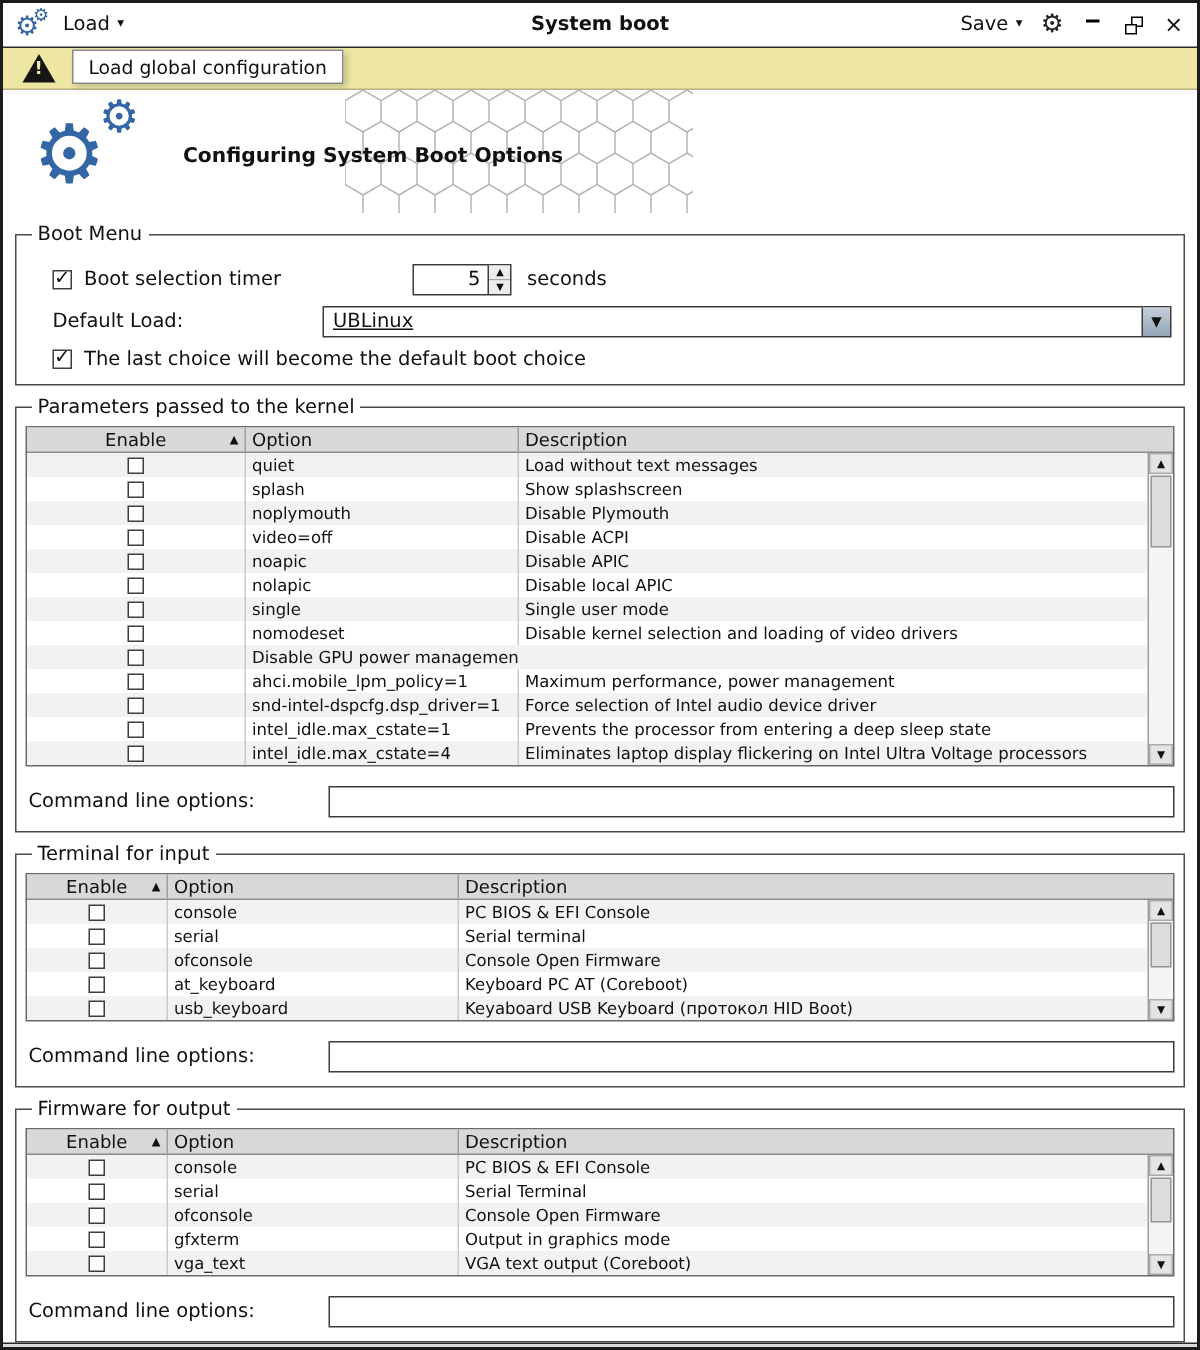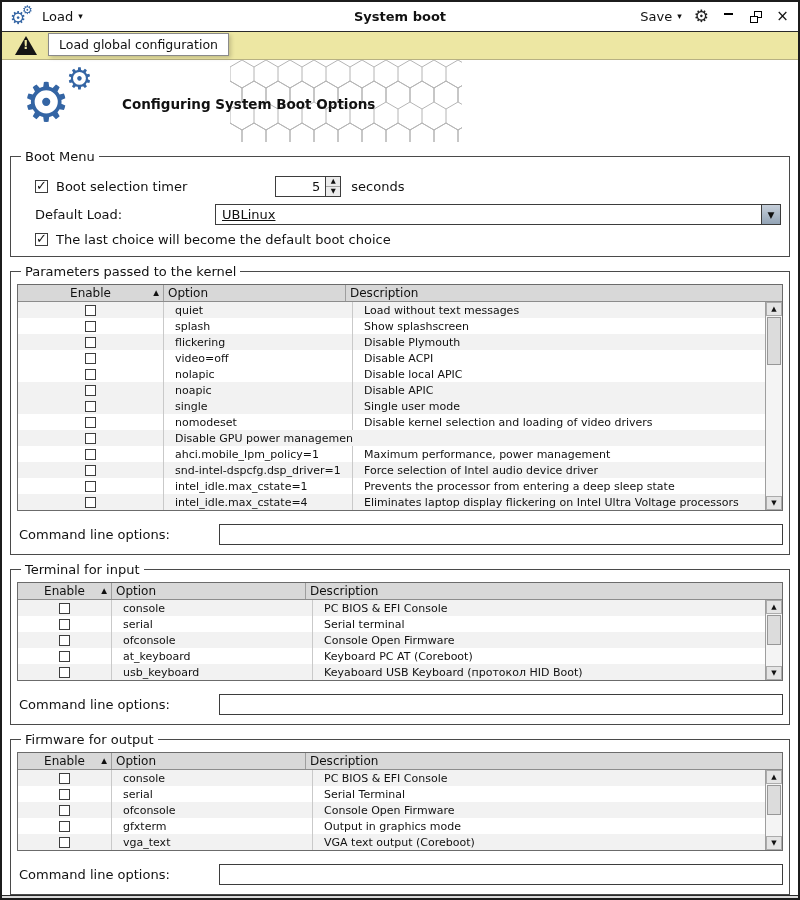--- a/index.html
+++ b/index.html
@@ -76,21 +76,21 @@
   .thead { display:grid; background:#d8d8d8; border-bottom:1px solid #8c8c8c; height:17px; }
   .cols-a { grid-template-columns:146px 182px 1fr; }
   .cols-b { grid-template-columns:94px 194px 1fr; }
   .th { display:flex; align-items:center; padding:8px 4px; border-right:1px solid #9e9e9e;
         position:relative; font-size:12px; overflow:hidden; white-space:nowrap; }
   .th:last-child { border-right:none; }
   .th-enable { justify-content:center; }
   .sort-arrow { position:absolute; right:4px; font-size:7.5px; line-height:1; }
   .tbody-wrap { display:flex; }
   .tbody { flex:1; overflow:hidden; }
-  .t-row { display:grid; height:16px; background:#fff;gap:7px; }
+  .t-row { display:grid; height:16px; background:#fff; }
   .t-row.alt { background:#f2f2f2; }
   .td { display:flex; align-items:center; padding:0 4px; border-right:1px solid #c9c9c9;
         overflow:hidden; white-space:nowrap; font-size:11px; }
   .td:last-child { border-right:none; }
   .td-enable { justify-content:center; }
   .t-row .checkbox { width:11px; height:11px; }
   .vscroll { width:17px; border-left:1px solid #9e9e9e; background:#f4f4f4; display:flex;
              flex-direction:column; flex:0 0 auto; }
   .scroll-btn { height:14px; display:flex; align-items:center; justify-content:center; font-size:7px;
                 background:#e4e4e4; border:1px solid #ababab; line-height:1; }
@@ -231,43 +231,43 @@
               <div class="td td-enable">
                 <span class="checkbox"></span>
               </div>
               <div class="td">splash</div>
               <div class="td">Show splashscreen</div>
             </div>
             <div class="t-row cols-a alt">
               <div class="td td-enable">
                 <span class="checkbox"></span>
               </div>
-              <div class="td">flickering</div>
+              <div class="td">noplymouth</div>
               <div class="td">Disable Plymouth</div>
             </div>
             <div class="t-row cols-a">
               <div class="td td-enable">
                 <span class="checkbox"></span>
               </div>
               <div class="td">video=off</div>
               <div class="td">Disable ACPI</div>
             </div>
+            <div class="t-row cols-a alt">
+              <div class="td td-enable">
+                <span class="checkbox"></span>
+              </div>
+              <div class="td">noapic</div>
+              <div class="td">Disable APIC</div>
+            </div>
             <div class="t-row cols-a">
               <div class="td td-enable">
                 <span class="checkbox"></span>
               </div>
               <div class="td">nolapic</div>
               <div class="td">Disable local APIC</div>
-            </div>
-            <div class="t-row cols-a alt">
-              <div class="td td-enable">
-                <span class="checkbox"></span>
-              </div>
-              <div class="td">noapic</div>
-              <div class="td">Disable APIC</div>
             </div>
             <div class="t-row cols-a alt">
               <div class="td td-enable">
                 <span class="checkbox"></span>
               </div>
               <div class="td">single</div>
               <div class="td">Single user mode</div>
             </div>
             <div class="t-row cols-a">
               <div class="td td-enable">

